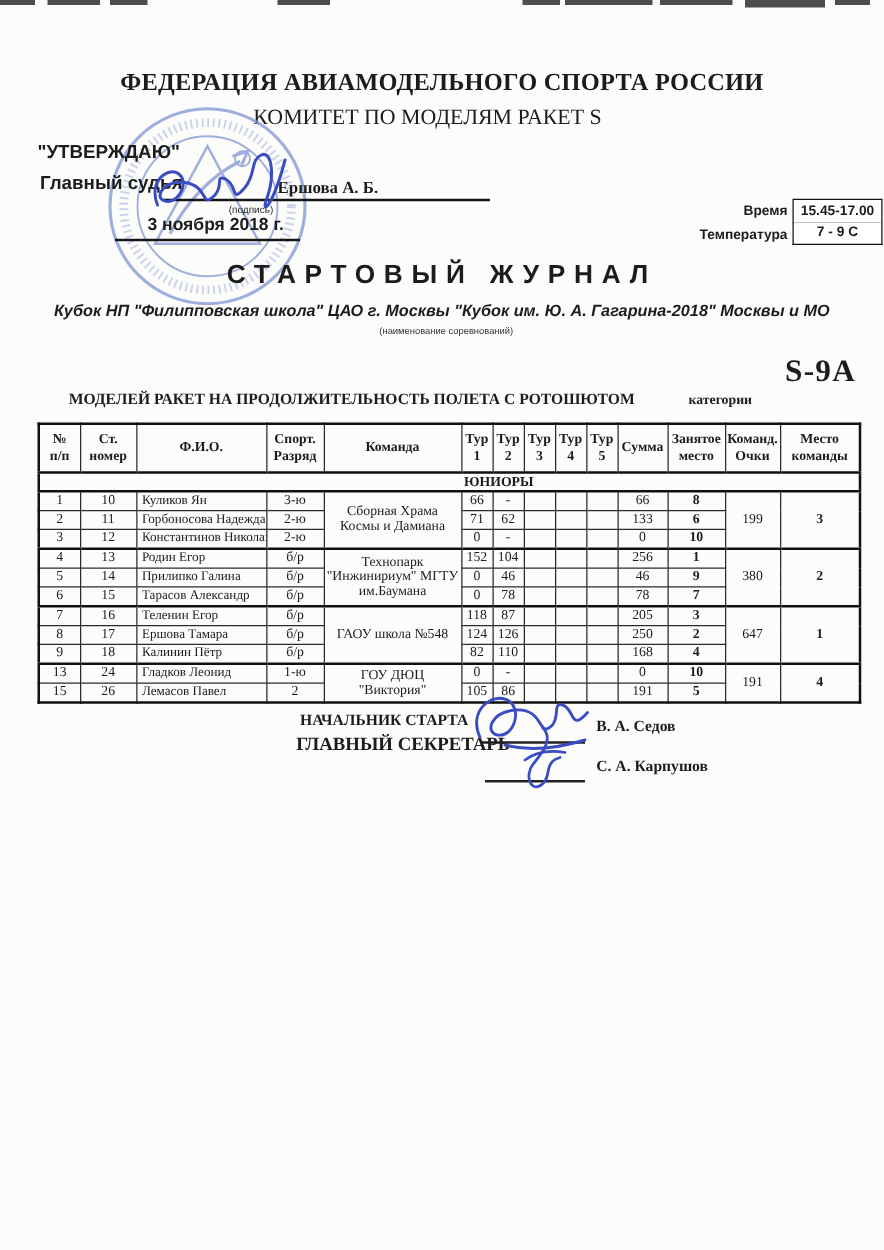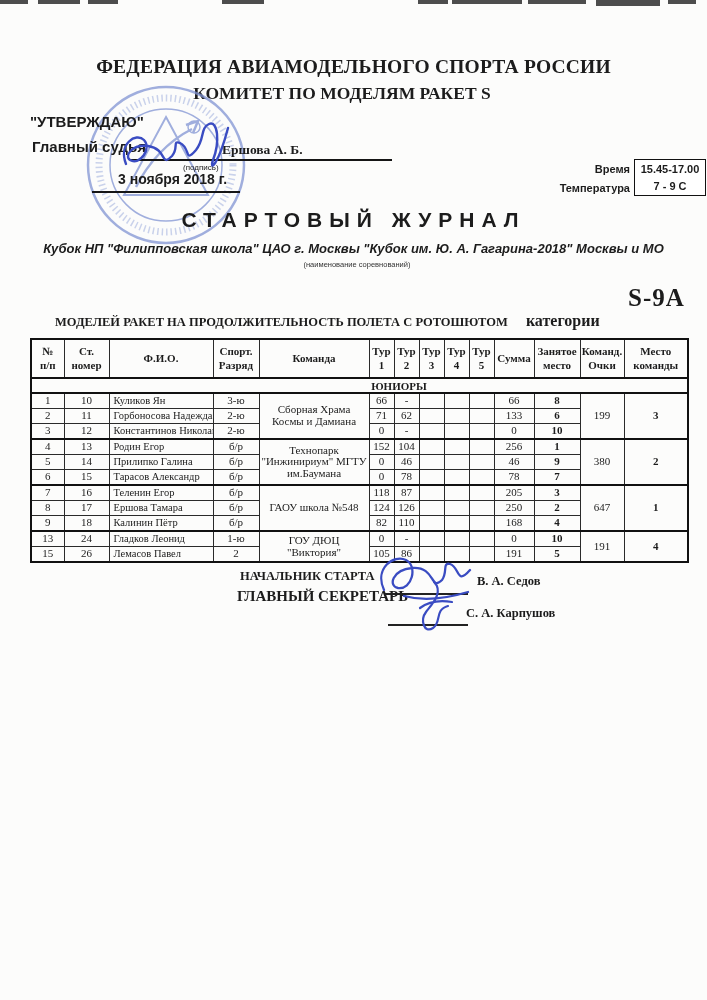--- a/index.html
+++ b/index.html
@@ -5,21 +5,21 @@
   html,body{margin:0;padding:0;}
   body{
     width:707px;height:1000px;background:#fcfcfb;position:relative;
     font-family:"Liberation Serif", serif;color:#1c1c1c;overflow:hidden;
   }
   .abs{position:absolute;}
   
   .scan-dash{position:absolute;top:0;height:4px;background:#2e2e2e;opacity:.85;}
   
   .org1{top:56px;left:0;width:707px;text-align:center;font-weight:bold;font-size:19.5px;letter-spacing:.2px;}
-  .org2{top:83px;left:0;width:684px;text-align:center;font-weight:bold;font-size:17.5px;}
+  .org2{top:83px;left:0;width:684px;text-align:center;font-weight:normal;font-size:17.5px;}
   
   .sans{font-family:"Liberation Sans", sans-serif;}
   .approve{top:113px;left:30px;font-weight:bold;font-size:15px;}
   .judge-label{top:138px;left:32px;font-weight:bold;font-size:15px;}
   .judge-name{top:142px;left:222px;font-weight:bold;font-size:13.5px;}
   .judge-line{top:159px;left:130px;width:262px;height:2px;background:#151515;}
   .sig-caption{top:163px;left:183px;font-size:8px;color:#222;}
   .date{top:171px;left:100px;font-weight:bold;font-size:14px;margin-left:18px;}
   .date-line{top:191px;left:92px;width:148px;height:2px;background:#151515;}
   
@@ -29,33 +29,33 @@
   .temp-label{top:182px;left:540px;width:90px;text-align:right;font-weight:bold;font-size:11px;}
   .temp-box{top:177.5px;left:634px;width:70px;height:17px;border:1.5px solid #111;border-top:none;
             text-align:center;line-height:17px;font-weight:bold;font-size:11px;background:#fff;}
   
   .main-title{top:208px;left:0;width:707px;text-align:center;font-weight:bold;font-size:21px;
               letter-spacing:7px;}
   .subtitle{top:241px;left:0;width:707px;text-align:center;font-weight:bold;font-style:italic;font-size:13px;}
   .subtitle-caption{top:260px;left:0;width:714px;text-align:center;font-size:7.5px;color:#333;}
   .category-code{top:284px;left:628px;font-weight:bold;font-size:25px;letter-spacing:1px;}
   .event-line{top:312px;left:55px;font-weight:bold;font-size:12.5px;}
-  .event-line .cat{margin-left:15px;font-size:16px;}
+  .event-line .cat{margin-left:40px;font-size:11px;}
   
   .stamp{top:83px;left:76px;width:180px;height:165px;pointer-events:none;}
   .sig-judge{top:112px;left:116px;width:126px;height:78px;}
   .sig1{top:550px;left:376px;width:104px;height:52px;}
   .sig2{top:578px;left:400px;width:66px;height:58px;}
   .sig1-line{top:593px;left:385px;width:83px;height:1.5px;background:#222;}
   .sig2-line{top:624px;left:388px;width:80px;height:1.5px;background:#222;}
   
   .chief-label{top:569px;left:240px;font-weight:bold;font-size:12.5px;}
   .chief-name{top:574px;left:477px;font-weight:bold;font-size:12.5px;}
   .secretary-label{top:588px;left:237px;font-weight:bold;font-size:15px;}
-  .secretary-name{top:606px;left:466px;font-weight:bold;font-size:12.5px;}
+  .secretary-name{top:606px;left:477px;font-weight:bold;font-size:12.5px;}
   
   table.results{position:absolute;left:30px;top:338px;width:657px;border-collapse:collapse;
                 table-layout:fixed;font-size:11px;}
   table.results,table.results td,table.results th{border:1px solid #2a2a2a;}
   table.results{border:2px solid #111;}
   table.results thead th{height:37px;font-weight:bold;white-space:pre-line;line-height:1.2;
                          padding:0;text-align:center;vertical-align:middle;border-bottom:2px solid #111;}
   table.results .section-row td{height:13px;font-weight:bold;text-align:center;padding-left:80px;
                          border-bottom:2px solid #111;line-height:12px;}
   table.results tbody td{height:14px;text-align:center;padding:0 1px;line-height:1.05;vertical-align:middle;}

